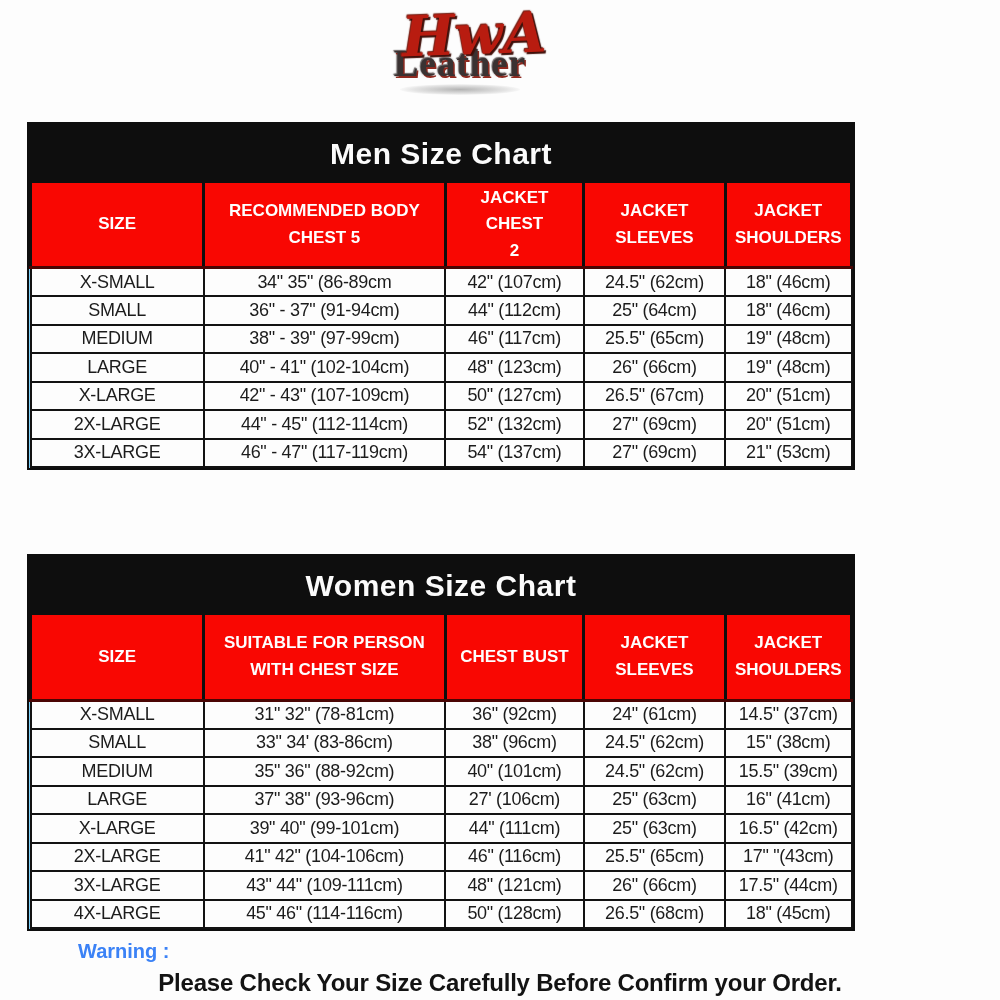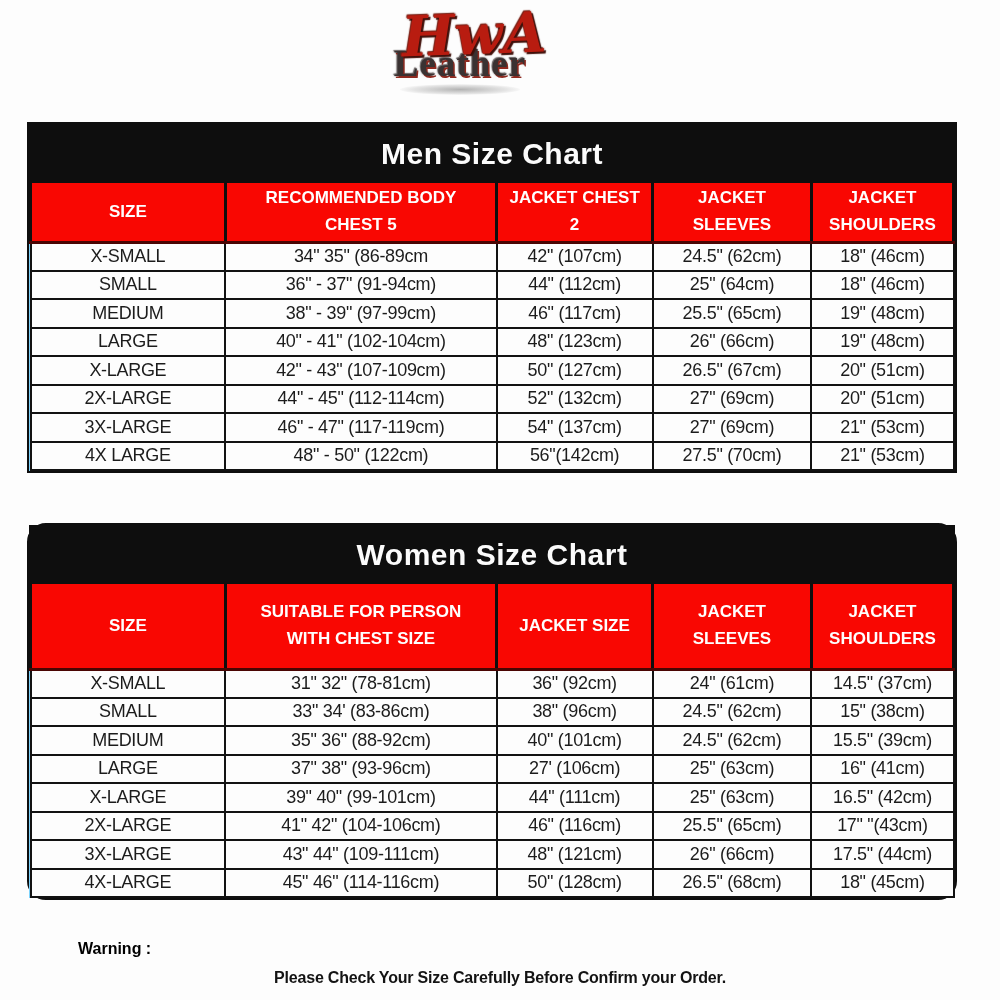--- a/index.html
+++ b/index.html
@@ -37,26 +37,26 @@
   }
   .logo-shadow {
     margin:2px auto 0 auto;
     width:120px; height:11px;
     background:radial-gradient(ellipse at center, rgba(90,90,90,.45) 0%, rgba(120,120,120,.18) 55%, rgba(255,255,255,0) 75%);
     border-radius:50%;
   }
 
   
   .table-wrap {
-    position:absolute; left:27px; width:930px;
+    position:absolute; left:27px; width:828px;
     border:2px solid #0e0e0e;
     background:#0e0e0e;
   }
   .table-wrap.men   { top:122px; }
-  .table-wrap.women { top:523px;border-radius:19px; }
+  .table-wrap.women { top:554px; }
 
   .tbl-title {
     height:59px;
     background:#0e0e0e; color:#fbfbfb;
     display:flex; align-items:center; justify-content:center;
     font-size:30px; font-weight:bold;
     letter-spacing:0.5px;
   }
 
   table {
@@ -94,26 +94,26 @@
     letter-spacing:-0.3px;
     color:#1c1c1c;
     padding:0 2px;
     overflow:hidden;
     background:#fdfdfd;
   }
 
   
   .warning-label {
     position:absolute; left:78px; top:940px;
-    font-size:16px; font-weight:bold; color:#000000;
+    font-size:20px; font-weight:bold; color:#3b82f6;
   }
   .warning-message {
     position:absolute; left:0; top:969px; width:1000px;
     text-align:center;
-    font-size:16px; font-weight:bold; color:#131313;
+    font-size:24px; font-weight:bold; color:#131313;
     letter-spacing:-0.2px;
   }
 </style>
 </head>
 <body>
 
 <div class="logo">
   <div class="logo-hwa">HwA</div>
   <div class="logo-leather">Leather</div>
   <div class="logo-shadow"></div>
@@ -185,47 +185,40 @@
           <td>27" (69cm)</td>
           <td>20" (51cm)</td>
         </tr>
         <tr>
           <td>3X-LARGE</td>
           <td>46" - 47" (117-119cm)</td>
           <td>54" (137cm)</td>
           <td>27" (69cm)</td>
           <td>21" (53cm)</td>
         </tr>
-        <tr>
-          <td>4X LARGE</td>
-          <td>48" - 50" (122cm)</td>
-          <td>56"(142cm)</td>
-          <td>27.5" (70cm)</td>
-          <td>21" (53cm)</td>
-        </tr>
       </tbody>
   </table>
 </div>
 
 <div class="table-wrap women">
   <div class="tbl-title">Women Size Chart</div>
   <table class="women">
     <colgroup>
         <col class="c1">
         <col class="c2">
         <col class="c3">
         <col class="c4">
         <col class="c5">
       </colgroup>
     <thead>
         <tr>
           <th>SIZE</th>
           <th>SUITABLE FOR PERSON
 WITH CHEST SIZE</th>
-          <th>JACKET SIZE</th>
+          <th>CHEST BUST</th>
           <th>JACKET
 SLEEVES</th>
           <th>JACKET
 SHOULDERS</th>
         </tr>
       </thead>
     <tbody>
         <tr>
           <td>X-SMALL</td>
           <td>31" 32" (78-81cm)</td>

